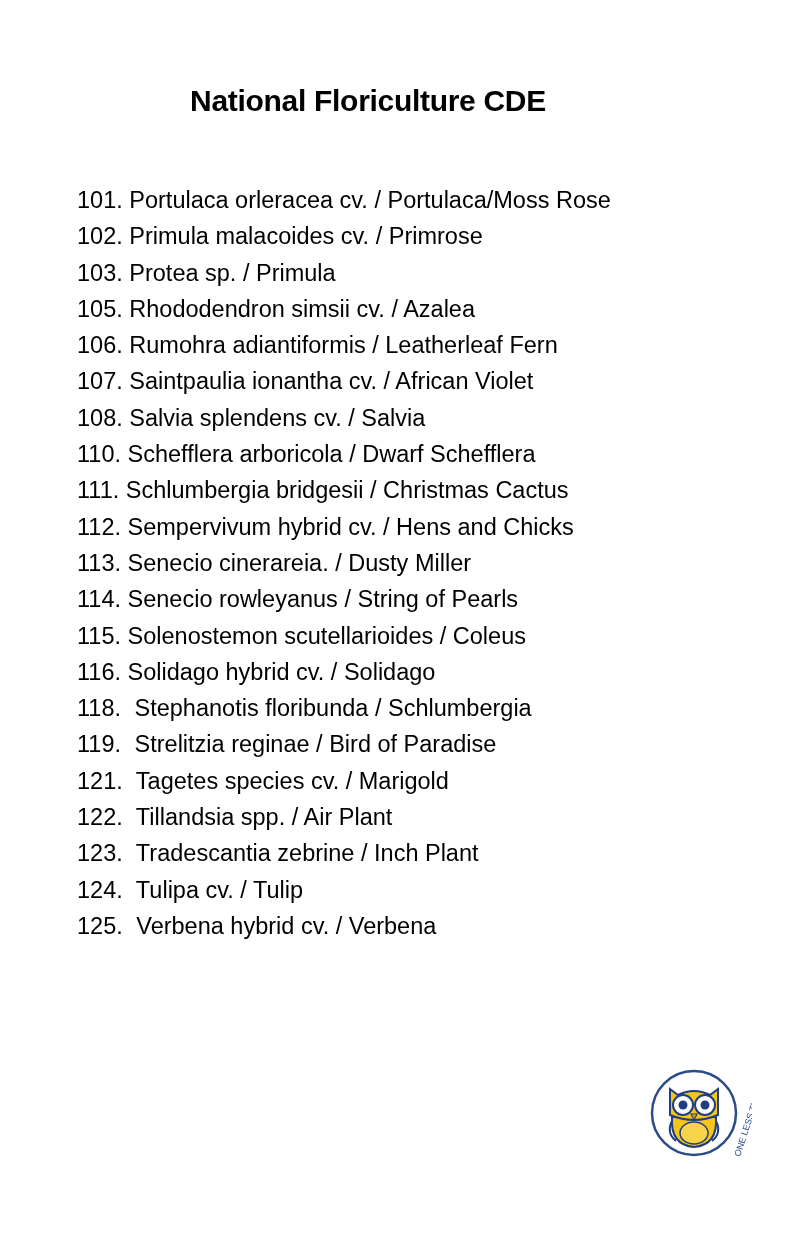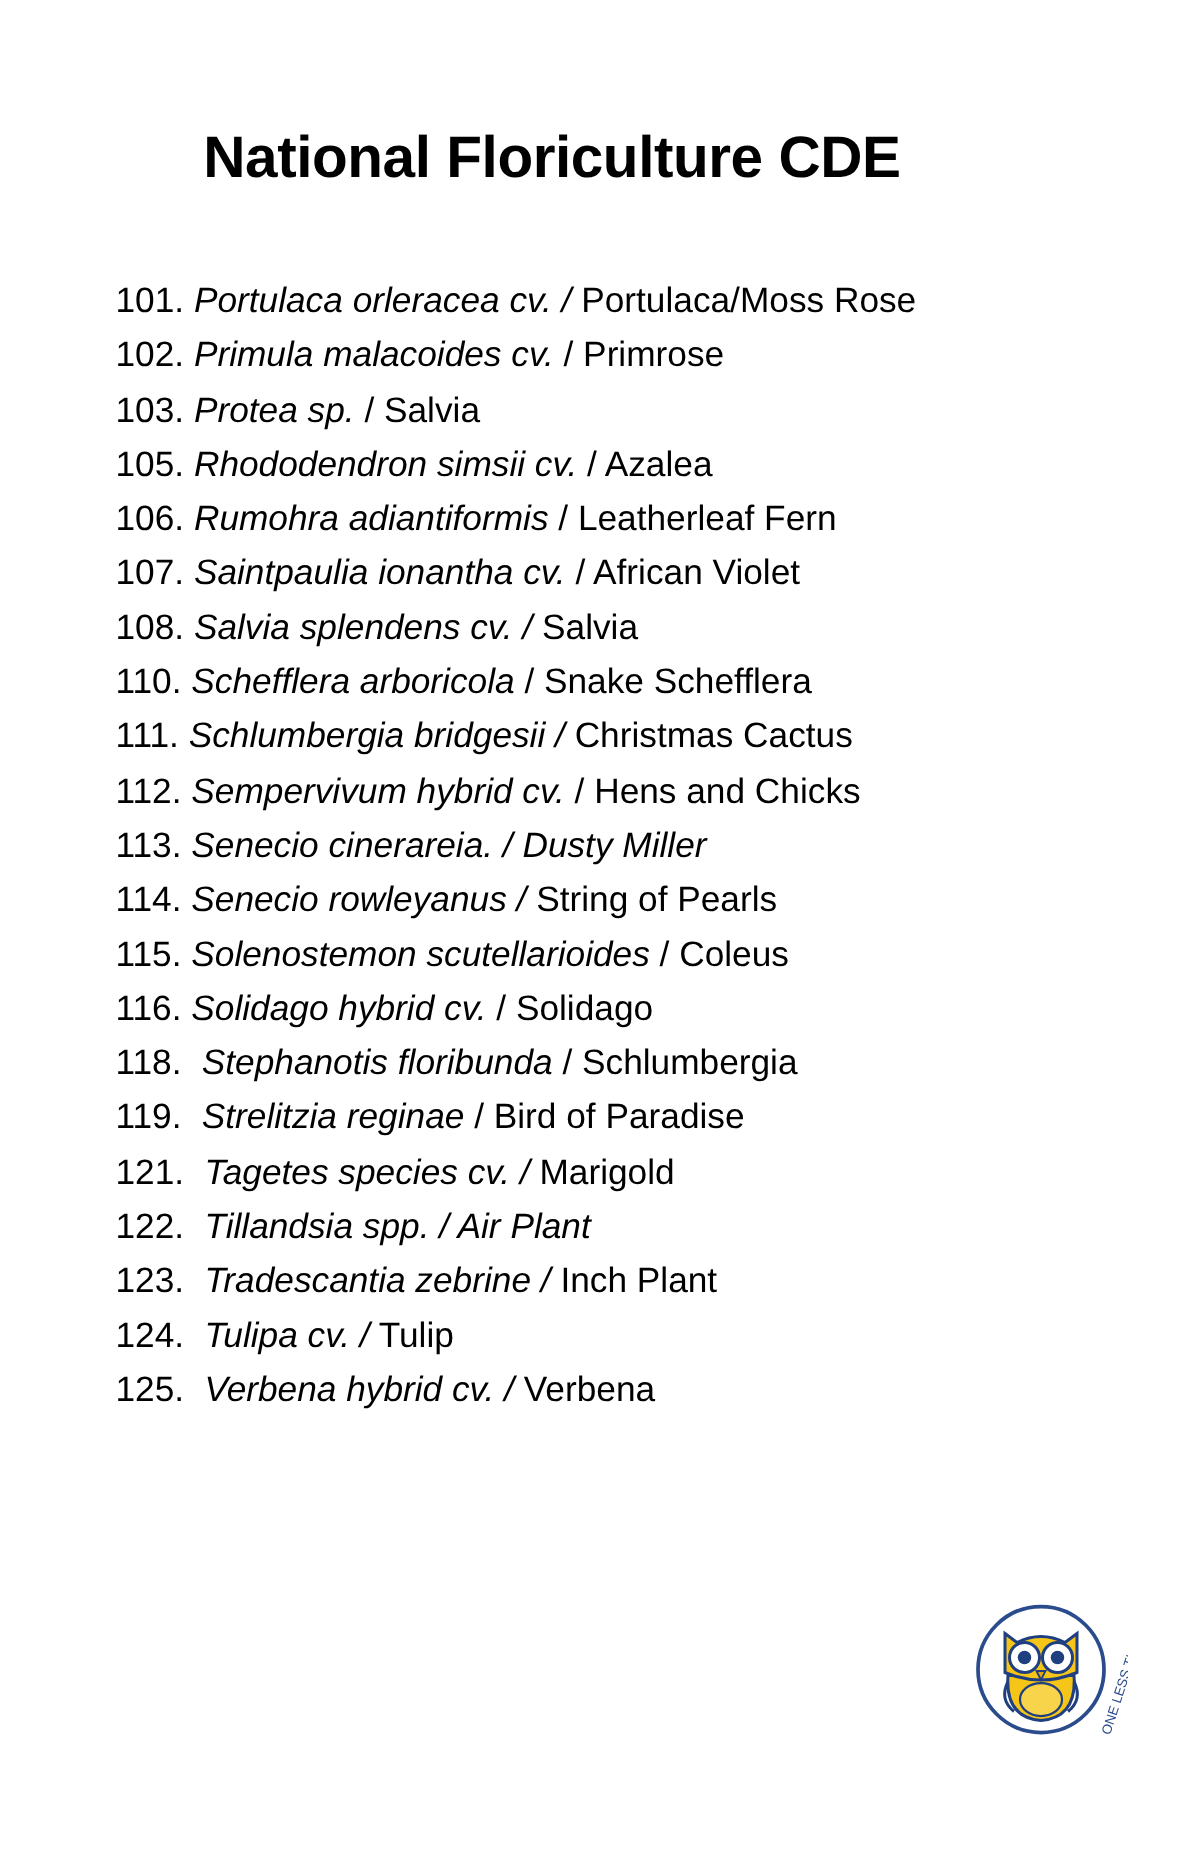--- a/index.html
+++ b/index.html
@@ -1,38 +1,38 @@
 <!DOCTYPE html>
 <html><head>
 <meta charset="utf-8">
 <style>
   html, body { margin: 0; padding: 0; background: #ffffff; }
   body { width: 800px; height: 1236px; position: relative; overflow: hidden; font-family: "Liberation Sans", sans-serif; color: #000; }
-  .title { position: absolute; top: 84px; left: 0; width: 736px; text-align: center; font-size: 39px; font-weight: bold; letter-spacing: -0.3px; margin: 0; }
+  .title { position: absolute; top: 84px; left: 0; width: 736px; text-align: center; font-size: 30px; font-weight: bold; letter-spacing: -0.3px; margin: 0; }
   .list { position: absolute; top: 182px; left: 77px; margin: 0; padding: 0; list-style: none; }
   .item { font-size: 23.5px; line-height: 36.3px; white-space: nowrap; }
   .num { display: inline-block; }
   .num.wide { margin-right: 7px; }
-  .sci { font-style: italic; }
+  .sci { }
   .logo { position: absolute; left: 648px; top: 1067px; width: 104px; height: 94px; }
 </style>
 </head>
 <body>
 
 <h1 class="title">National Floriculture CDE</h1>
 
 <ul class="list">
   <li class="item"><span class="num">101.</span> <span class="sci">Portulaca orleracea cv. /</span><span> Portulaca/Moss Rose</span></li>
   <li class="item"><span class="num">102.</span> <span class="sci">Primula malacoides cv.</span><span> / Primrose</span></li>
-  <li class="item"><span class="num">103.</span> <span class="sci">Protea sp.</span><span> / Salvia</span></li>
+  <li class="item"><span class="num">103.</span> <span class="sci">Protea sp.</span><span> / Primula</span></li>
   <li class="item"><span class="num">105.</span> <span class="sci">Rhododendron simsii cv.</span><span> / Azalea</span></li>
   <li class="item"><span class="num">106.</span> <span class="sci">Rumohra adiantiformis</span><span> / Leatherleaf Fern</span></li>
   <li class="item"><span class="num">107.</span> <span class="sci">Saintpaulia ionantha cv.</span><span> / African Violet</span></li>
   <li class="item"><span class="num">108.</span> <span class="sci">Salvia splendens cv. /</span><span> Salvia</span></li>
-  <li class="item"><span class="num">110.</span> <span class="sci">Schefflera arboricola</span><span> / Snake Schefflera</span></li>
+  <li class="item"><span class="num">110.</span> <span class="sci">Schefflera arboricola</span><span> / Dwarf Schefflera</span></li>
   <li class="item"><span class="num">111.</span> <span class="sci">Schlumbergia bridgesii /</span><span> Christmas Cactus</span></li>
   <li class="item"><span class="num">112.</span> <span class="sci">Sempervivum hybrid cv.</span><span> / Hens and Chicks</span></li>
   <li class="item"><span class="num">113.</span> <span class="sci">Senecio cinerareia. / Dusty Miller</span><span></span></li>
   <li class="item"><span class="num">114.</span> <span class="sci">Senecio rowleyanus /</span><span> String of Pearls</span></li>
   <li class="item"><span class="num">115.</span> <span class="sci">Solenostemon scutellarioides</span><span> / Coleus</span></li>
   <li class="item"><span class="num">116.</span> <span class="sci">Solidago hybrid cv.</span><span> / Solidago</span></li>
   <li class="item"><span class="num wide">118.</span> <span class="sci">Stephanotis floribunda</span><span> / Schlumbergia</span></li>
   <li class="item"><span class="num wide">119.</span> <span class="sci">Strelitzia reginae</span><span> / Bird of Paradise</span></li>
   <li class="item"><span class="num wide">121.</span> <span class="sci">Tagetes species cv. /</span><span> Marigold</span></li>
   <li class="item"><span class="num wide">122.</span> <span class="sci">Tillandsia spp. / Air Plant</span><span></span></li>

